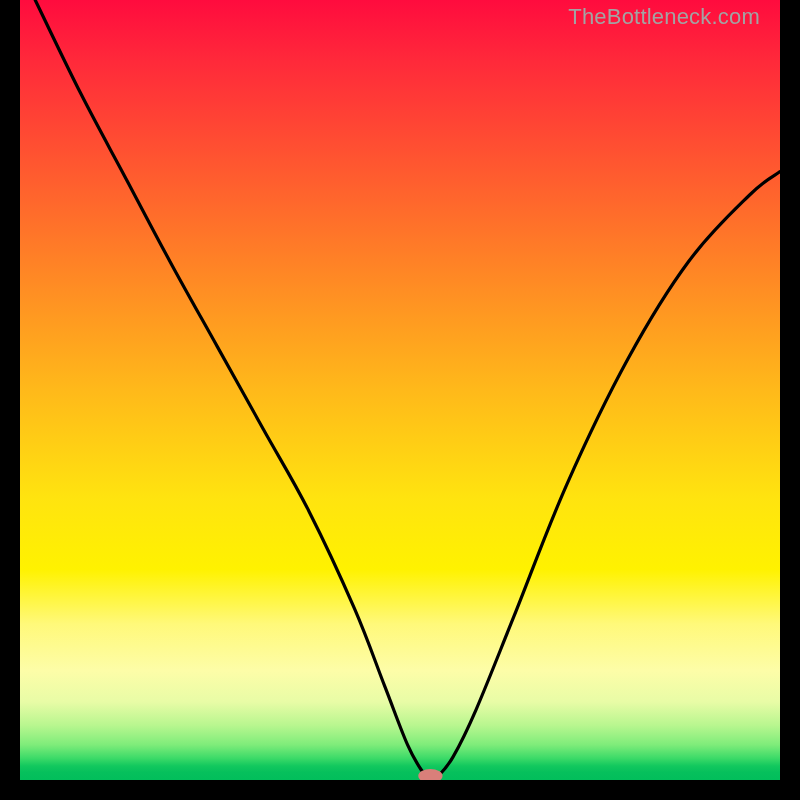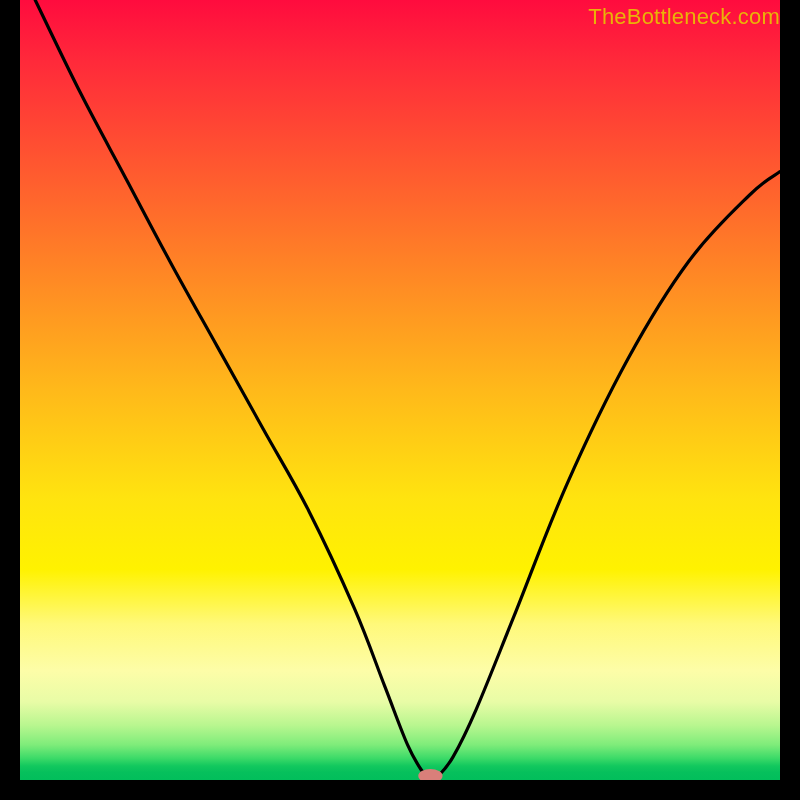--- a/index.html
+++ b/index.html
@@ -38,22 +38,22 @@
       #7eec7a 95.5%,
       #3cda68 97.2%,
       #12c85e 98.2%,
       #06c05c 99%,
       #02be5b 100%
     );
   }
   .watermark {
     position: absolute;
     top: 4px;
-    right: 20px;
-    color: #eab308;
+    right: 40px;
+    color: #a3a3a3;
     font-size: 22px;
     font-weight: 500;
     letter-spacing: 0.2px;
     user-select: none;
   }
   svg.curve {
     position: absolute;
     left: 0;
     top: 0;
     width: 760px;

